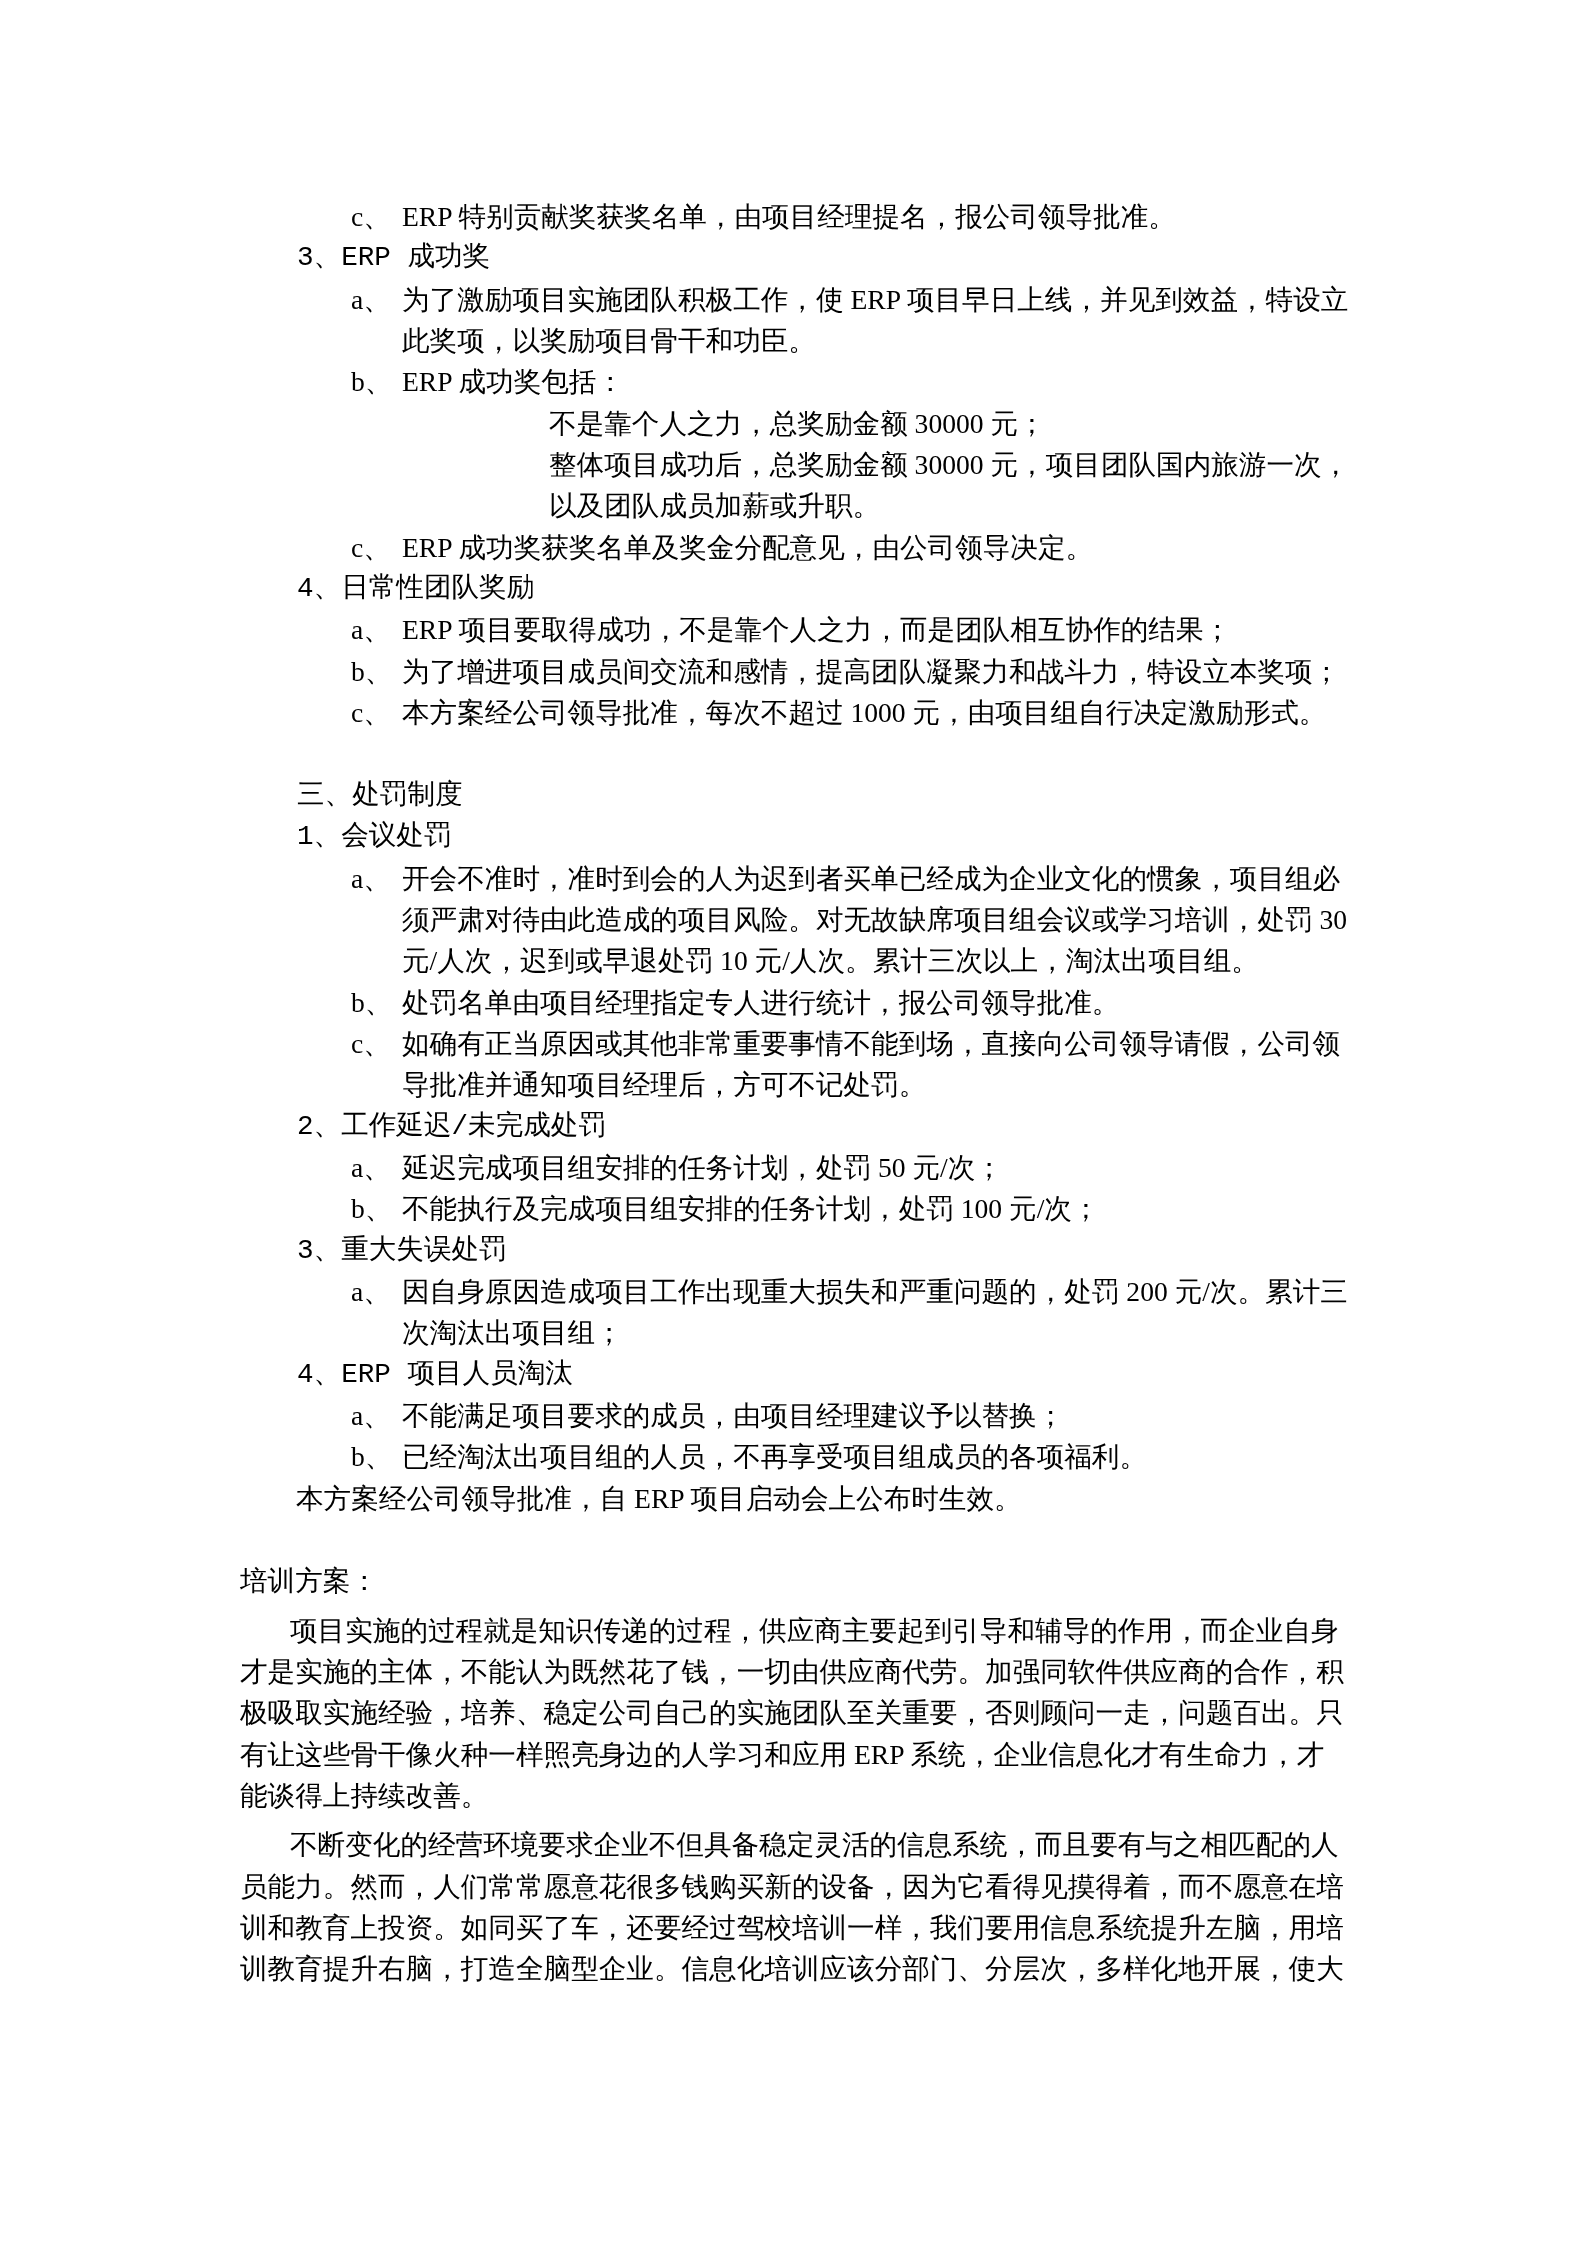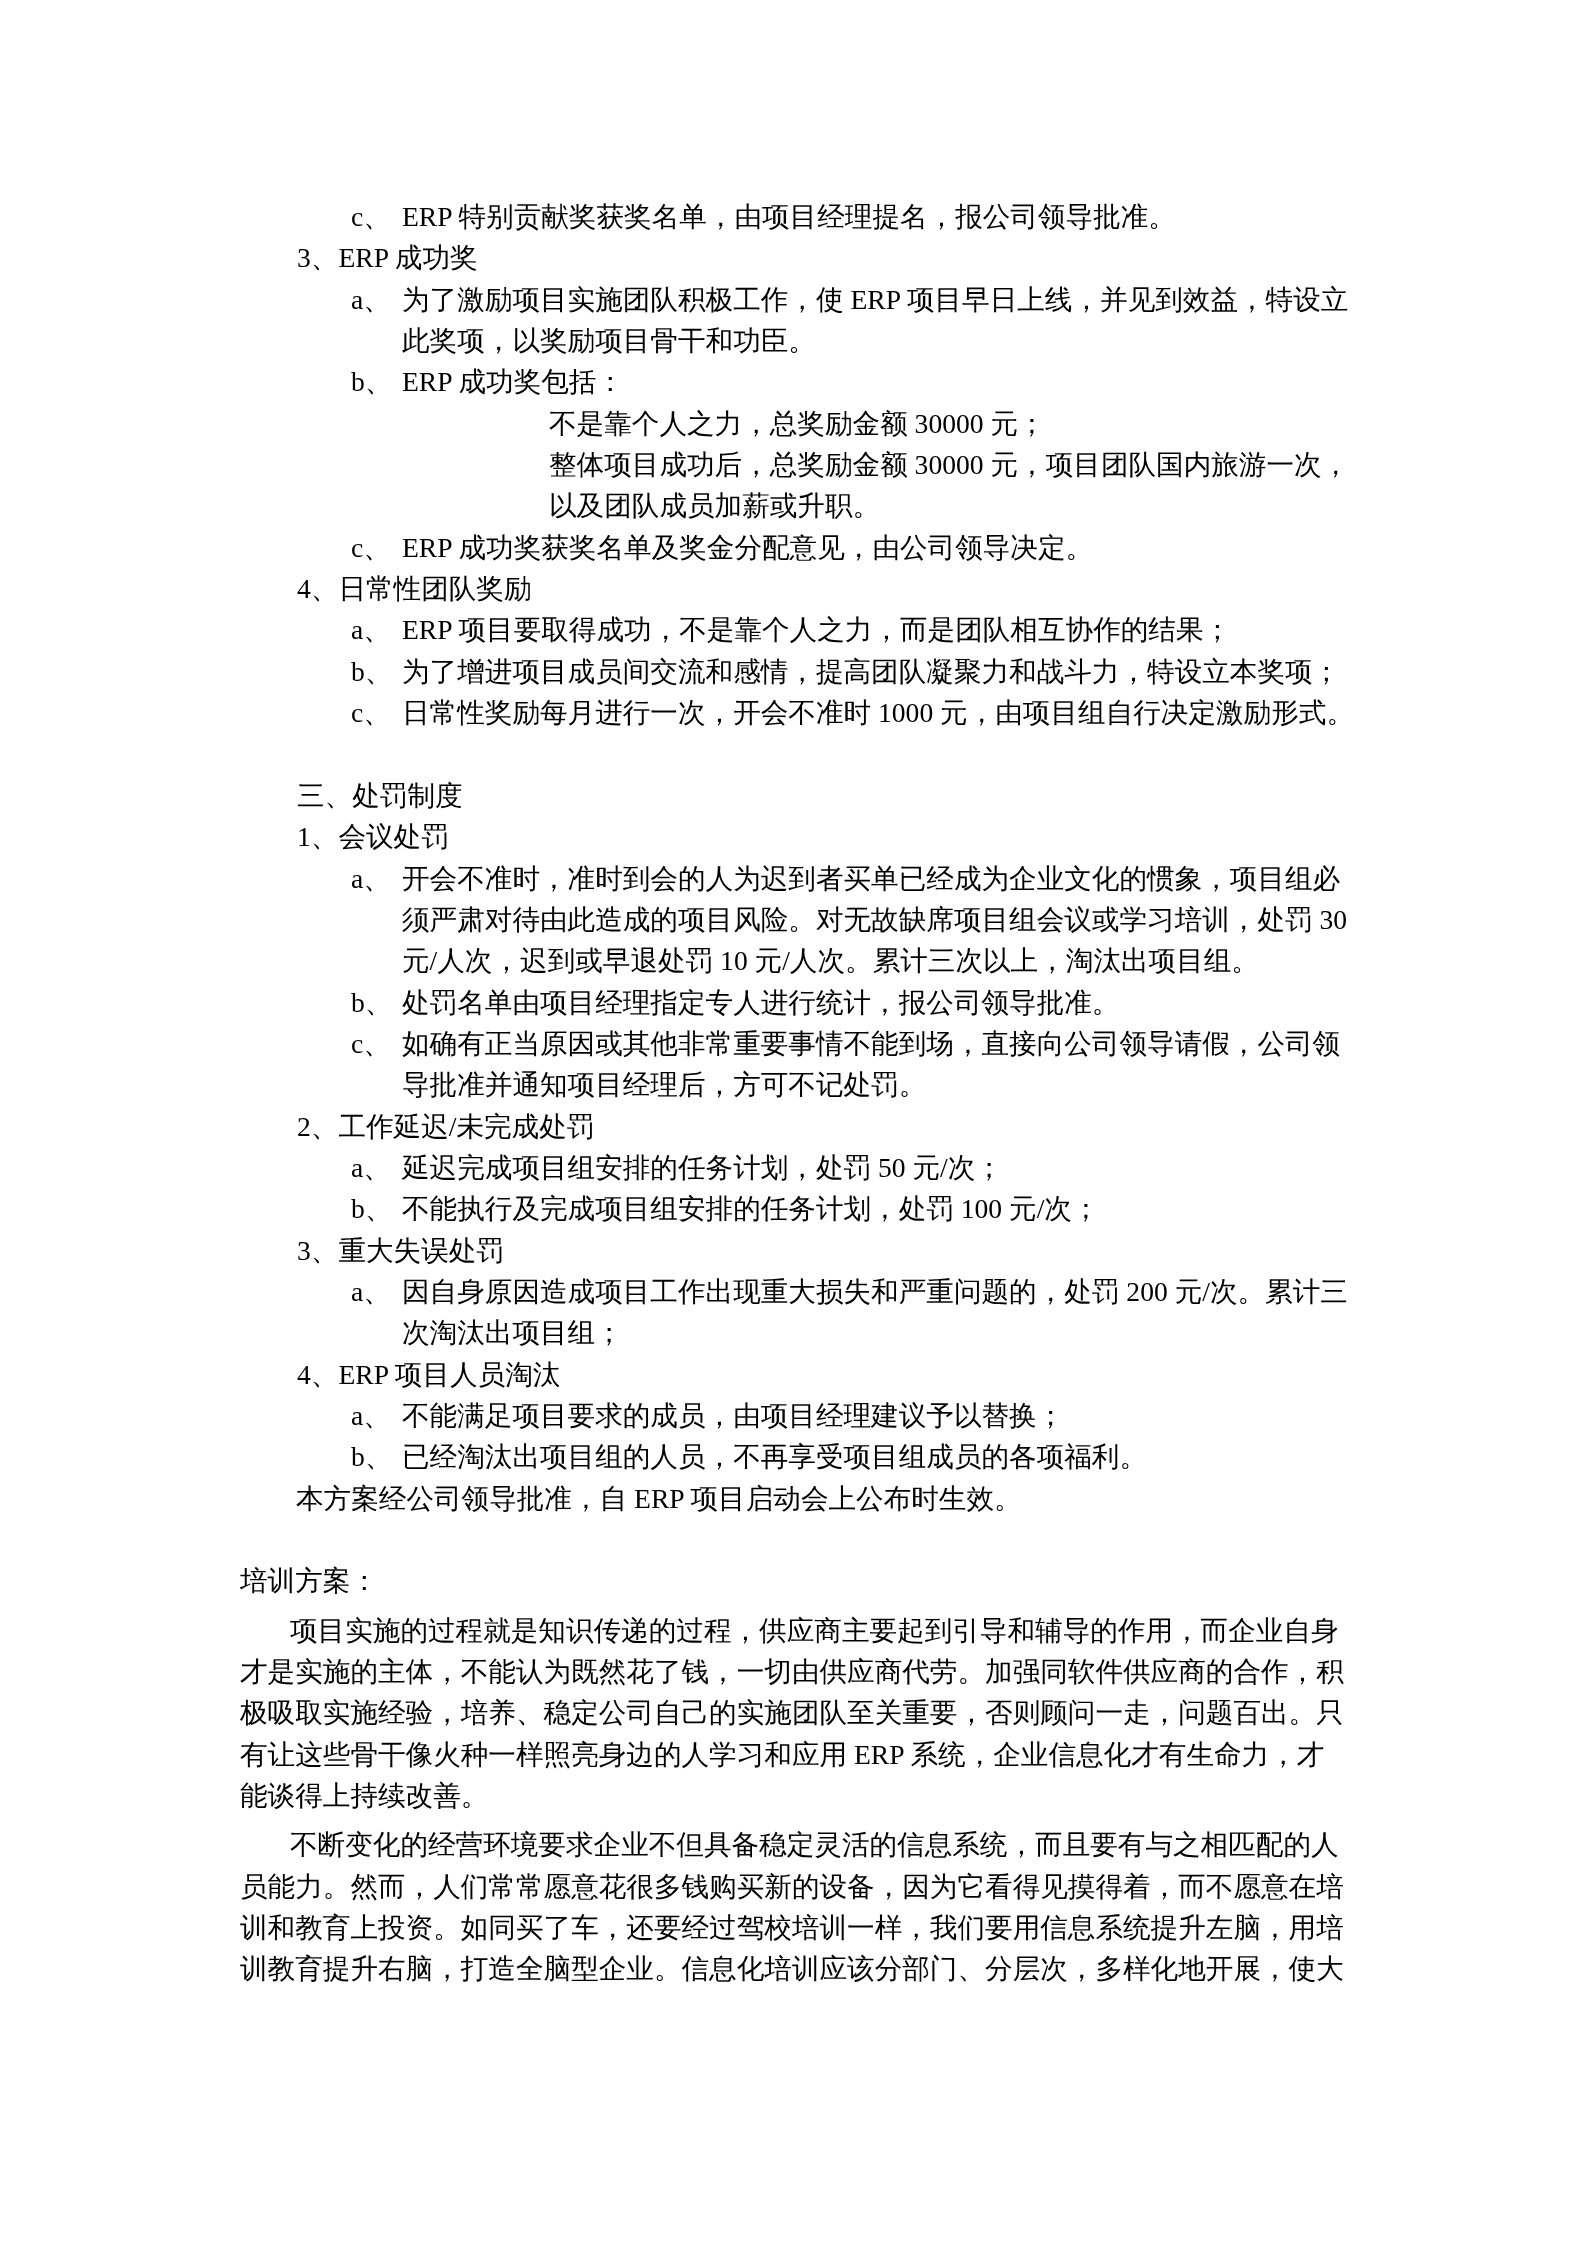--- a/index.html
+++ b/index.html
@@ -11,21 +11,21 @@
     background:#ffffff;
     color:#000000;
     font-family:"Liberation Serif","DejaVu Serif",serif;
     font-size:27.6px;
     line-height:41.35px;
     padding:196px 242px 0 240px;
     overflow:hidden;
   }
   .ln      { white-space:nowrap; }
   .blank   { height:41.35px; }
-  .li-num  { padding-left:57px; }
+  .li-num  { padding-left:57px;font-family:Liberation Mono, monospace; }
   .li-a    { padding-left:111px; }
   .li-cont { padding-left:162px; }
   .li-sub  { padding-left:309px; }
   .li-2em  { padding-left:56px; }
   .p-first { padding-left:50px;margin-top:8px; }
   .heading { font-weight:normal; }
   .mk      { display:inline-block; width:51px; }
   .u       { text-underline-offset:5px;text-align:center; }
 </style>
 </head>
@@ -37,21 +37,21 @@
   <div class="ln li-a"><span class="mk">a、</span><span>为了激励项目实施团队积极工作，使 ERP 项目早日上线，并见到效益，特设立</span></div>
   <div class="ln li-cont">此奖项，以奖励项目骨干和功臣。</div>
   <div class="ln li-a"><span class="mk">b、</span><span>ERP 成功奖包括：</span></div>
   <div class="ln li-sub"><span>不是靠个人之力，总奖励金额</span><span class="u">&nbsp;30000&nbsp;</span><span>元；</span></div>
   <div class="ln li-sub"><span>整体项目成功后，总奖励金额</span><span class="u">&nbsp;30000&nbsp;</span><span>元，项目团队国内旅游一次，</span></div>
   <div class="ln li-sub">以及团队成员加薪或升职。</div>
   <div class="ln li-a"><span class="mk">c、</span><span>ERP 成功奖获奖名单及奖金分配意见，由公司领导决定。</span></div>
   <div class="ln li-num">4、日常性团队奖励</div>
   <div class="ln li-a"><span class="mk">a、</span><span>ERP 项目要取得成功，不是靠个人之力，而是团队相互协作的结果；</span></div>
   <div class="ln li-a"><span class="mk">b、</span><span>为了增进项目成员间交流和感情，提高团队凝聚力和战斗力，特设立本奖项；</span></div>
-  <div class="ln li-a"><span class="mk">c、</span><span>日常性奖励每月进行一次，开会不准时 1000 元，由项目组自行决定激励形式。</span></div>
+  <div class="ln li-a"><span class="mk">c、</span><span>本方案经公司领导批准，每次不超过 1000 元，由项目组自行决定激励形式。</span></div>
   <div class="ln blank"></div>
   <div class="ln li-num">三、处罚制度</div>
   <div class="ln li-num">1、会议处罚</div>
   <div class="ln li-a"><span class="mk">a、</span><span>开会不准时，准时到会的人为迟到者买单已经成为企业文化的惯象，项目组必</span></div>
   <div class="ln li-cont">须严肃对待由此造成的项目风险。对无故缺席项目组会议或学习培训，处罚 30</div>
   <div class="ln li-cont">元/人次，迟到或早退处罚 10 元/人次。累计三次以上，淘汰出项目组。</div>
   <div class="ln li-a"><span class="mk">b、</span><span>处罚名单由项目经理指定专人进行统计，报公司领导批准。</span></div>
   <div class="ln li-a"><span class="mk">c、</span><span>如确有正当原因或其他非常重要事情不能到场，直接向公司领导请假，公司领</span></div>
   <div class="ln li-cont">导批准并通知项目经理后，方可不记处罚。</div>
   <div class="ln li-num">2、工作延迟/未完成处罚</div>

